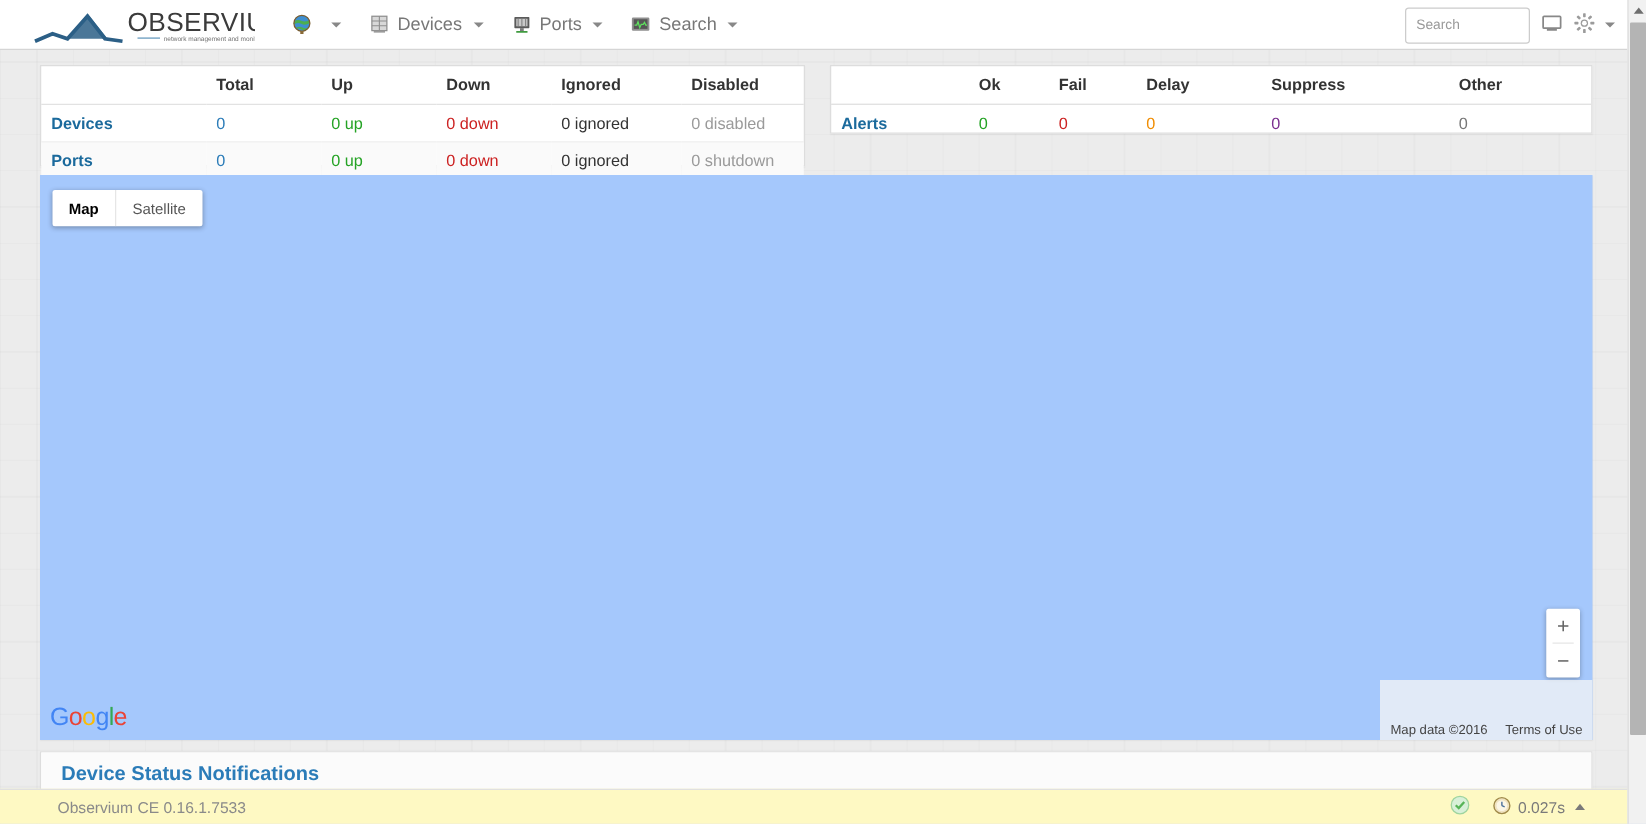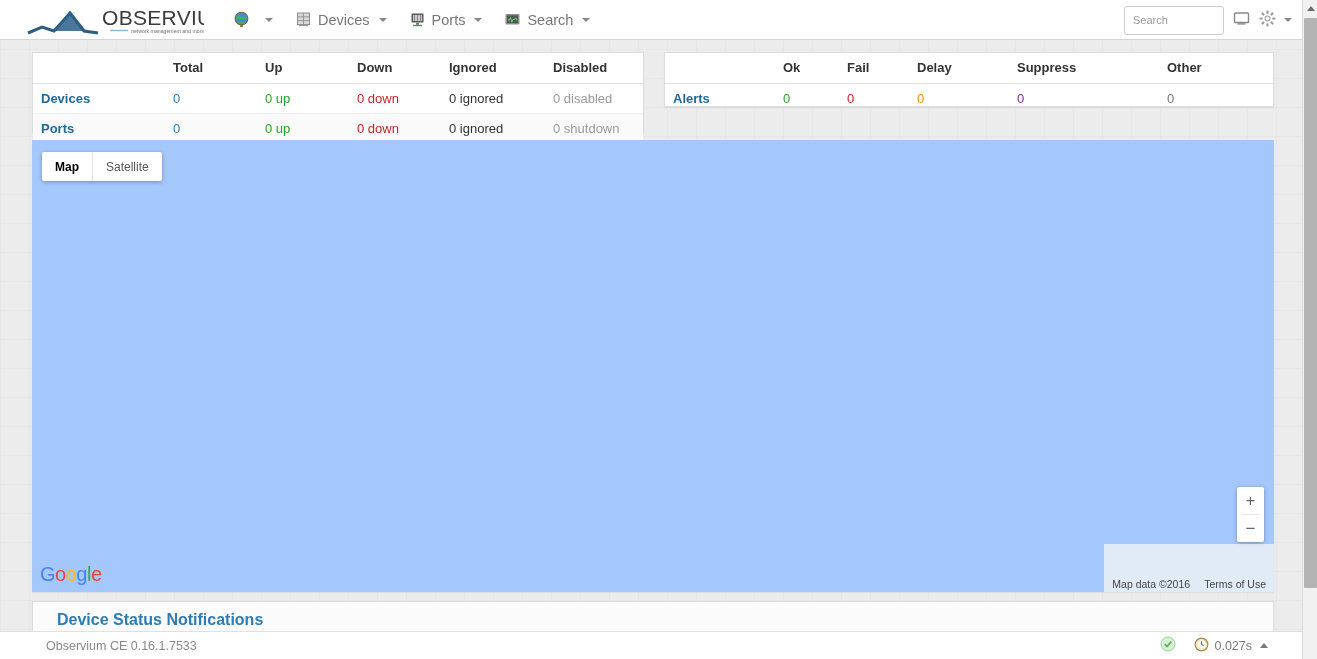--- a/index.html
+++ b/index.html
@@ -185,31 +185,31 @@
     background: rgba(245,245,245,0.75);
     display: flex; align-items: center; gap: 14px;
     padding: 2px 8px; font-size: 10.5px; color: #444;
   }
   .map-attrib span { cursor: default; margin-top: 32px; }
   .map-attrib .tou { cursor: pointer; }
 
   
   .panel-heading {
     height: 36px; display: flex; align-items: center;
-    padding: 0 24px;
+    padding: 0 16px;
     background: #fbfbfb;
     border-bottom: 1px solid #e4e4e4;
     color: #2b7cb8; font-size: 16px; font-weight: bold;
   }
 
   
   .footer {
     position: absolute; left: 0; bottom: 0;
     width: 1302px; height: 28px;
-    background: #ffffff;
+    background: #fef9c3;
     border-top: 1px solid #e0e0e0;
     display: flex; align-items: center;
   }
   .footer-text {
     margin-left: 46px; color: #8a8a8a; font-size: 12.5px;
   }
   .footer-right {
     position: absolute; right: 34px;
     display: flex; align-items: center; gap: 18px;
   }

